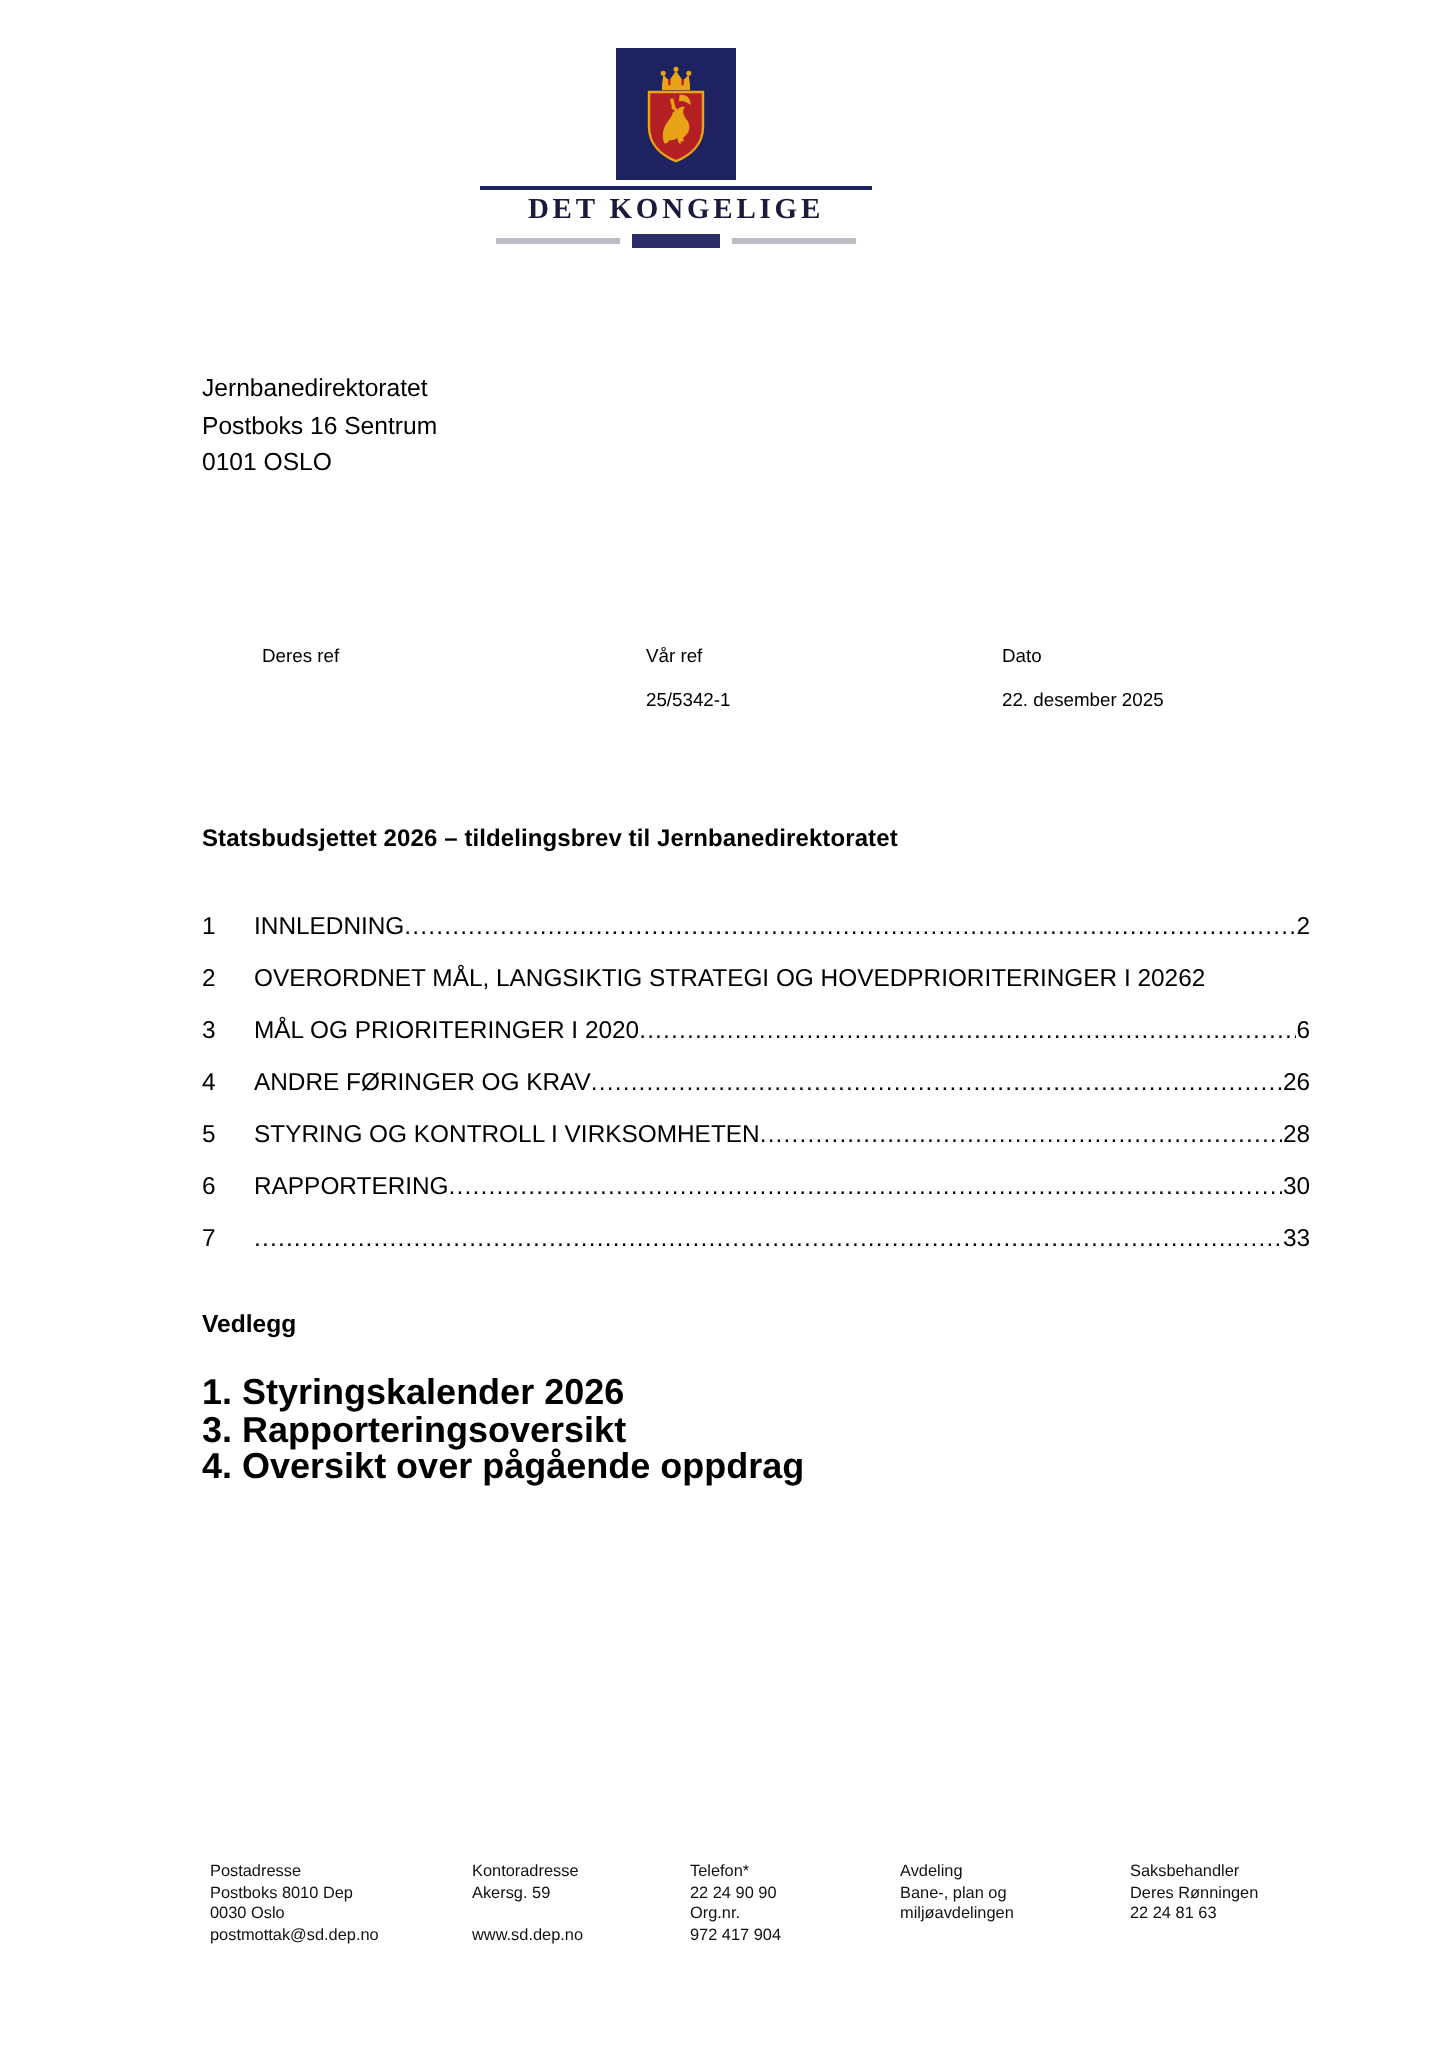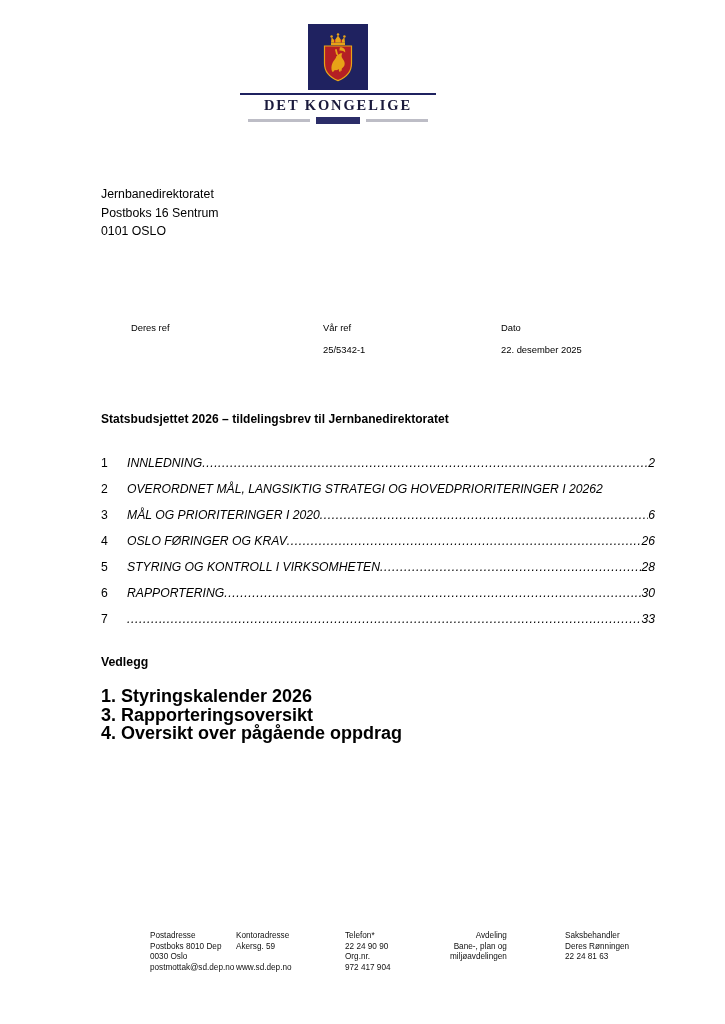--- a/index.html
+++ b/index.html
@@ -145,21 +145,20 @@
     top: 0;
   }
   .toc-body {
     position: absolute;
     left: 26px;
     right: 0;
     top: 0;
     display: flex;
     align-items: baseline;
     overflow: hidden;
-    font-style: italic;
   }
   .toc-label {
     flex: 0 0 auto;
     white-space: nowrap;
   }
   .toc-leader {
     flex: 1 1 auto;
     overflow: hidden;
     white-space: nowrap;
     letter-spacing: 0.6px;
@@ -195,24 +194,24 @@
     top: 931px;
     width: 560px;
     font-size: 8.2px;
     line-height: 10.6px;
     color: #111;
   }
   .footer .fcol {
     position: absolute;
     top: 0;
   }
-  .footer .f1 { left: 0px; margin-left: 45px; }
+  .footer .f1 { left: 0px; }
   .footer .f2 { left: 131px; }
   .footer .f3 { left: 240px; }
-  .footer .f4 { left: 345px; text-align: right; }
+  .footer .f4 { left: 345px; }
   .footer .f5 { left: 460px; }
   .footer div.line { white-space: nowrap; }
 </style>
 </head>
 <body>
 
 <div class="logo-block">
   <div class="logo-inner">
     <div class="crest-panel">
       <svg width="34" height="50" viewBox="0 0 34 50">
@@ -297,21 +296,21 @@
       <span class="toc-num">3</span>
       <span class="toc-body">
         <span class="toc-label">MÅL OG PRIORITERINGER I 2020</span>
         <span class="toc-leader">...............................................................................................................................................................</span>
         <span class="toc-page">6</span>
       </span>
     </div>
     <div class="toc-row">
       <span class="toc-num">4</span>
       <span class="toc-body">
-        <span class="toc-label">OSLO FØRINGER OG KRAV</span>
+        <span class="toc-label">ANDRE FØRINGER OG KRAV</span>
         <span class="toc-leader">...............................................................................................................................................................</span>
         <span class="toc-page">26</span>
       </span>
     </div>
     <div class="toc-row">
       <span class="toc-num">5</span>
       <span class="toc-body">
         <span class="toc-label">STYRING OG KONTROLL I VIRKSOMHETEN</span>
         <span class="toc-leader">...............................................................................................................................................................</span>
         <span class="toc-page">28</span>

